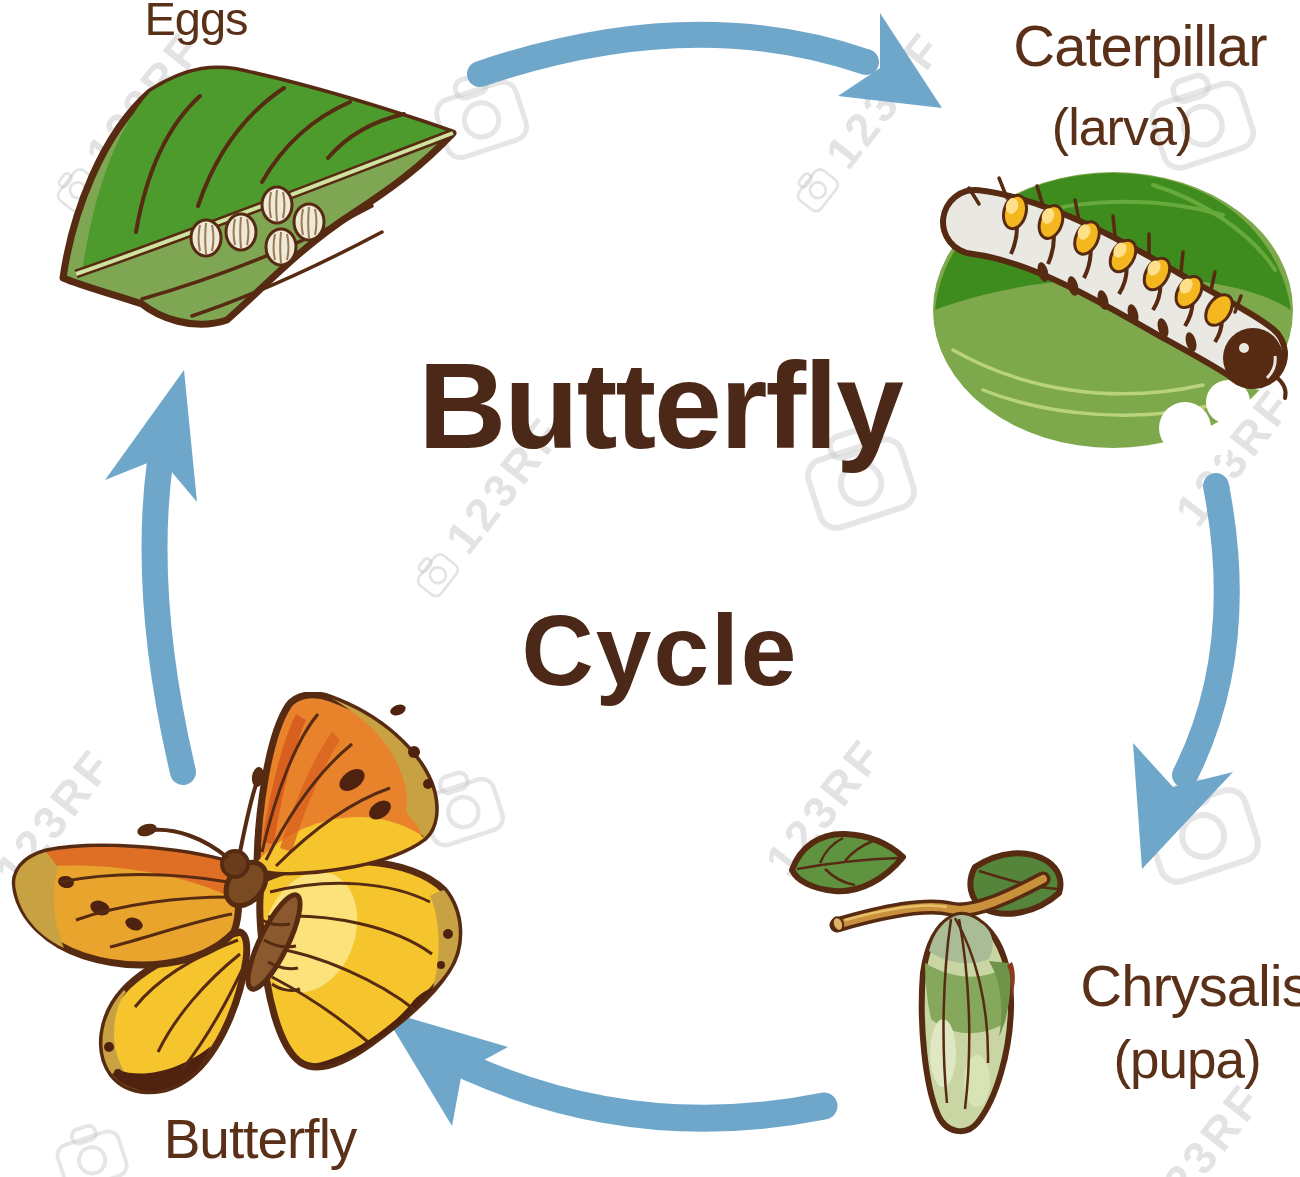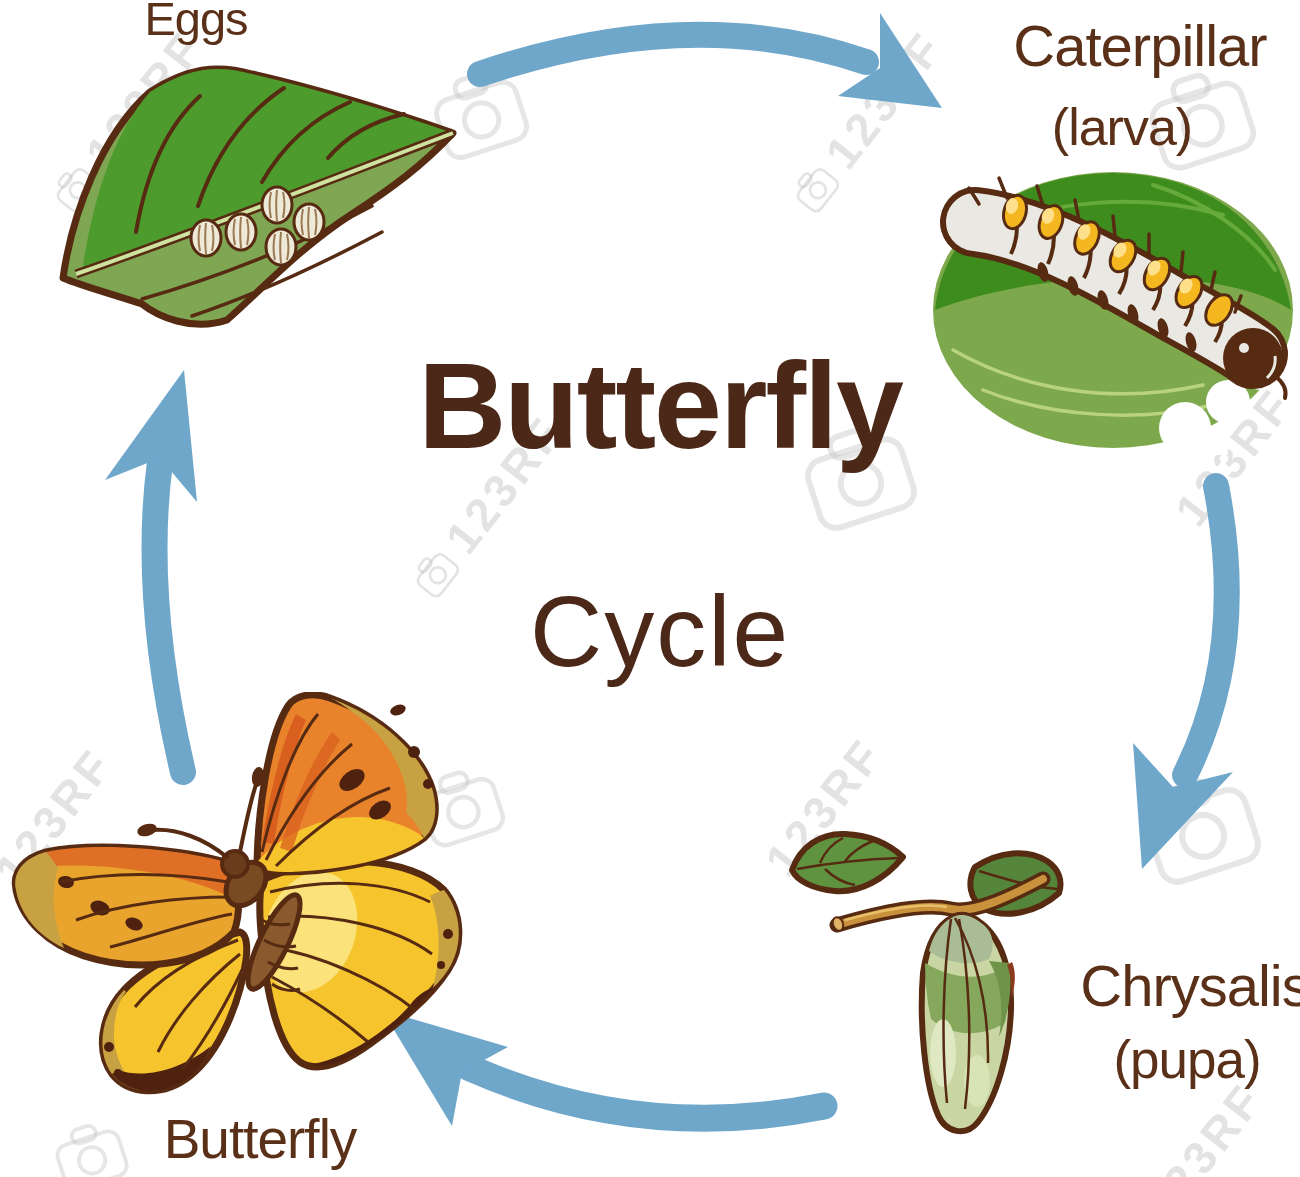--- a/index.html
+++ b/index.html
@@ -15,21 +15,21 @@
   .lbl-eggs{left:46px;top:-5px;width:300px;font-size:47px;}
   .lbl-caterpillar{left:960px;top:17px;width:360px;font-size:58px;}
   .lbl-larva{left:942px;top:101px;width:360px;font-size:52px;}
   .lbl-chrysalis{left:1015px;top:957px;width:360px;font-size:58px;}
   .lbl-pupa{left:1007px;top:1033px;width:360px;font-size:53px;}
   .lbl-butterfly{left:80px;top:1112px;width:360px;font-size:55px;}
   .title-line{position:absolute;left:410px;width:500px;text-align:center;
     color:var(--title_brown);line-height:1;white-space:nowrap;}
   .title-1{top:345px;font-size:122px;font-weight:700;letter-spacing:-2px;}
   .title-2{top:485px;font-size:100px;font-weight:400;letter-spacing:-2px;}
-  .title-3{top:581px;font-size:100px;font-weight:400;letter-spacing:2px;}
+  .title-3{top:600px;font-size:100px;font-weight:700;letter-spacing:2px;}
   
   .wm{position:absolute;display:flex;align-items:center;gap:10px;
       color:rgba(185,185,185,.40);font-size:46px;font-weight:700;letter-spacing:4px;
       transform:rotate(-52deg);white-space:nowrap;}
   .wm svg{fill:none;stroke:currentColor;stroke-width:4;}
   .cam{position:absolute;transform:rotate(-18deg);color:rgba(195,195,195,.42);}
   .cam svg{fill:none;stroke:currentColor;stroke-width:3.5;}
   
   .art{position:absolute;}
   .arrows{position:absolute;left:0;top:0;}

